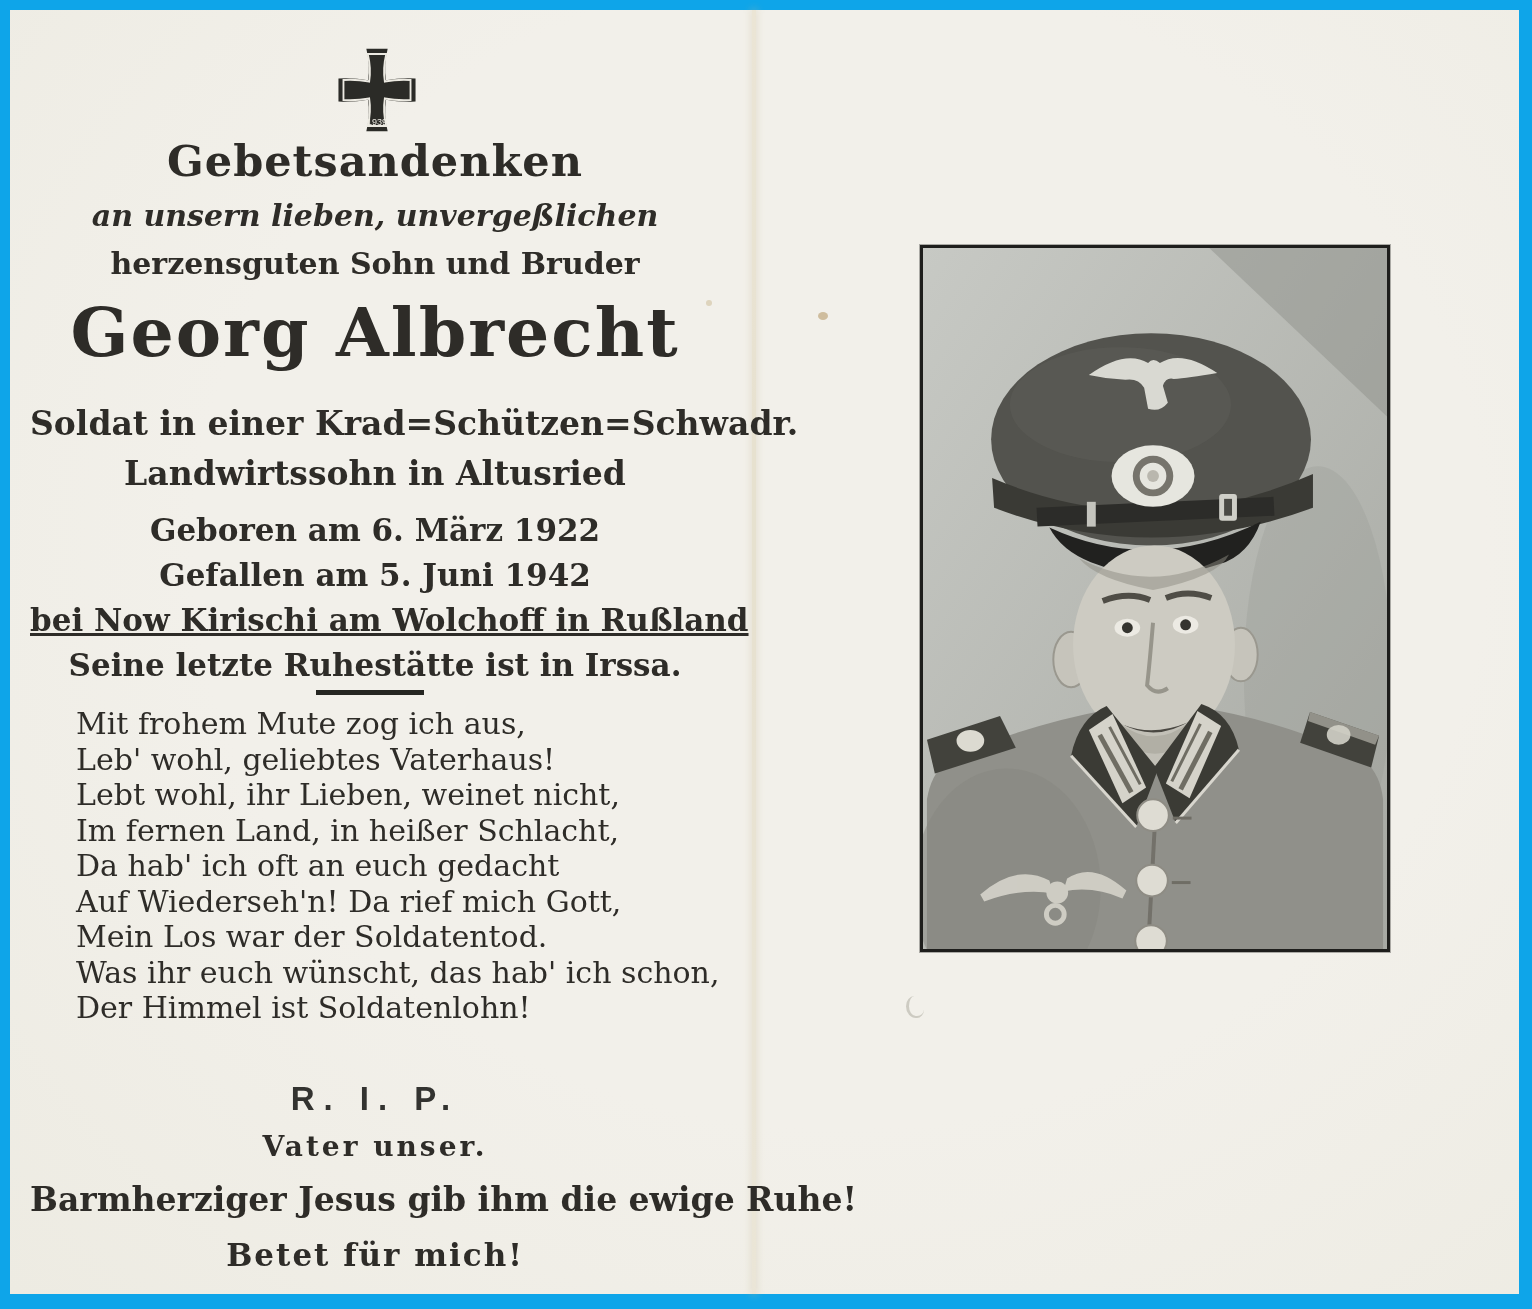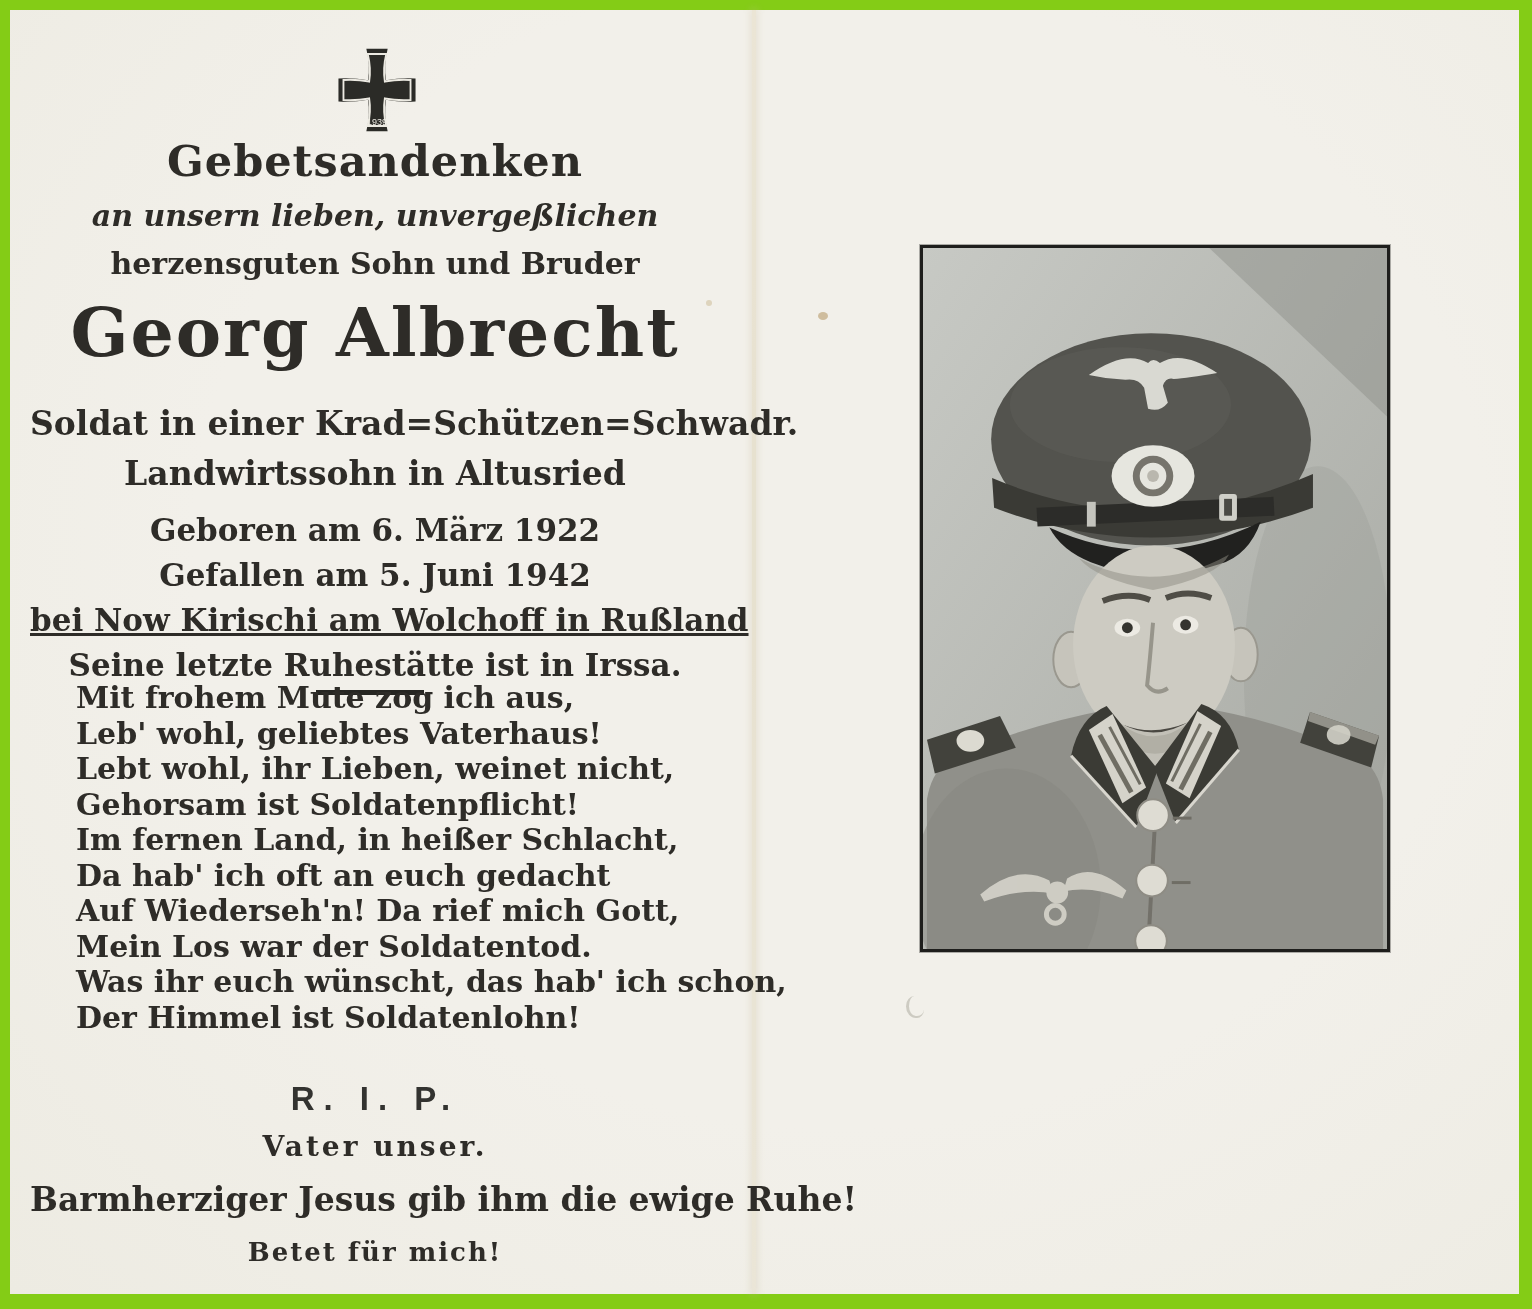--- a/index.html
+++ b/index.html
@@ -1,37 +1,37 @@
 <!DOCTYPE html>
 <html><head>
 <meta charset="utf-8">
 <style>
   html,body{margin:0;padding:0;background:#000;}
-  .page{position:relative;width:1532px;height:1309px;background:#84cc16;overflow:hidden;
+  .page{position:relative;width:1532px;height:1309px;background:#0ea5e9;overflow:hidden;
         font-family:"DejaVu Serif", serif;color:#2e2c28;}
   .paper{position:absolute;left:10px;top:10px;width:1509px;height:1284px;
          background:radial-gradient(ellipse at 55% 42%, #f2f0ea 55%, #edebe2 100%);}
   .fold{position:absolute;left:752px;top:10px;width:4px;height:1284px;
         background:linear-gradient(180deg,#e9e2cf,#e3dcc6 40%,#e9e3d2);
         opacity:.75;box-shadow:0 0 7px 2px rgba(197,184,150,.35);}
   .blk{position:absolute;left:30px;width:690px;text-align:center;white-space:nowrap;font-weight:700;}
   .cross-wrap{position:absolute;left:336px;top:46px;width:82px;height:88px;}
   .title{top:136px;font-size:43px;letter-spacing:1px;}
   .sub{font-size:30px;}
   .name{top:292px;font-size:68px;letter-spacing:2px;}
   .rank{top:404px;font-size:33px;}
   .origin{top:454px;font-size:33px;}
   .dates{font-size:31px;}
   .divider{position:absolute;left:316px;top:690px;width:108px;height:5px;background:#262622;}
-  .poem{position:absolute;left:76px;top:680px;width:640px;text-align:left;font-weight:700;
+  .poem{position:absolute;left:76px;top:706px;width:640px;text-align:left;font-weight:400;
         font-size:30px;line-height:35.5px;white-space:nowrap;}
   .rip{top:1080px;font-family:"Liberation Sans",sans-serif;font-size:33px;letter-spacing:9px;color:#333330;}
   .prayer1{top:1130px;font-size:28px;letter-spacing:3px;}
   .prayer2{top:1180px;font-size:33px;}
-  .prayer3{top:1237px;font-size:26px;letter-spacing:2px;}
+  .prayer3{top:1237px;font-size:31px;letter-spacing:2px;}
   
   .photo{position:absolute;left:920px;top:245px;width:470px;height:707px;
          border:3px solid #1e1e1c;box-sizing:border-box;background:#b9bbb6;
          box-shadow:0 0 0 1px rgba(40,40,38,.35);}
   .photo svg{display:block;width:100%;height:100%;}
   
   .stain{position:absolute;border-radius:50%;}
   .s1{left:818px;top:312px;width:10px;height:8px;background:#b2935f;opacity:.55;}
   .s2{left:906px;top:996px;width:15px;height:20px;background:transparent;
       border-left:3px solid #b5b3a8;border-bottom:2px solid #b5b3a8;border-radius:60% 40% 50% 70%;opacity:.6;}
@@ -63,21 +63,20 @@
   <div class="blk dates" style="top:557px;">Gefallen am 5. Juni 1942</div>
   <div class="blk dates" style="top:602px;text-decoration:underline;">bei Now Kirischi am Wolchoff in Rußland</div>
   <div class="blk dates" style="top:647px;">Seine letzte Ruhestätte ist in Irssa.</div>
 
   <div class="divider"></div>
 
   <div class="poem">
     <div>Mit frohem Mute zog ich aus,</div>
     <div>Leb' wohl, geliebtes Vaterhaus!</div>
     <div>Lebt wohl, ihr Lieben, weinet nicht,</div>
-    <div>Gehorsam ist Soldatenpflicht!</div>
     <div>Im fernen Land, in heißer Schlacht,</div>
     <div>Da hab' ich oft an euch gedacht</div>
     <div>Auf Wiederseh'n! Da rief mich Gott,</div>
     <div>Mein Los war der Soldatentod.</div>
     <div>Was ihr euch wünscht, das hab' ich schon,</div>
     <div>Der Himmel ist Soldatenlohn!</div>
   </div>
 
   <div class="blk rip">R.  I.  P.</div>
   <div class="blk prayer1">Vater unser.</div>

